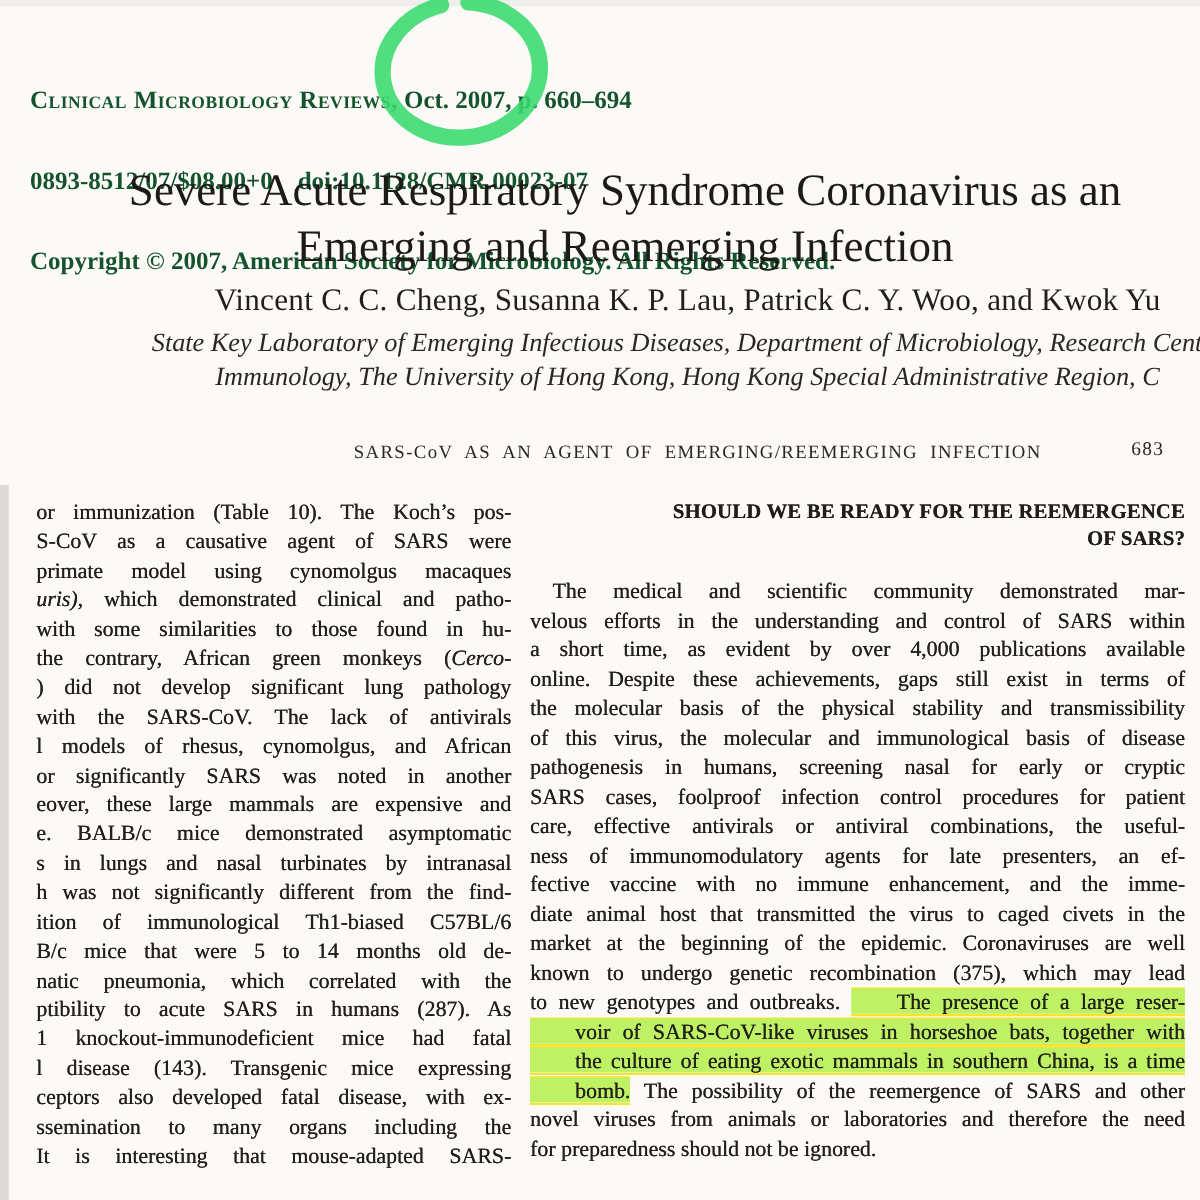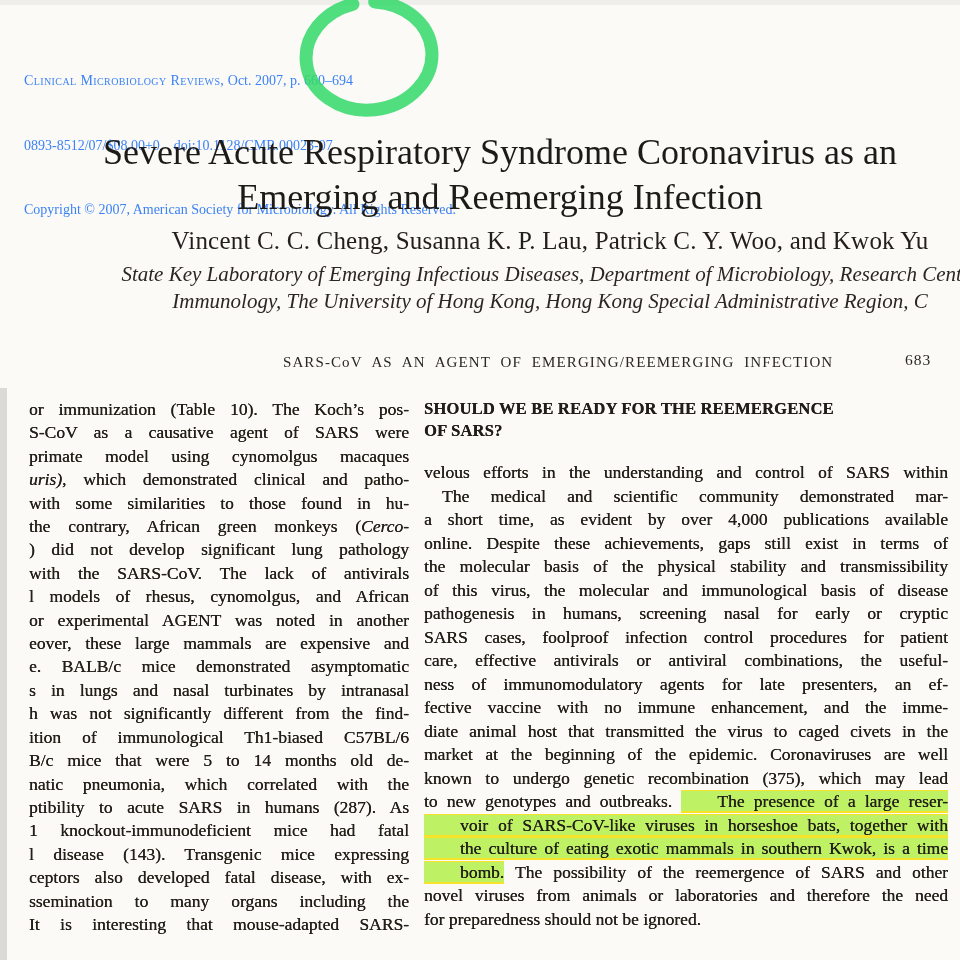--- a/index.html
+++ b/index.html
@@ -6,21 +6,21 @@
   body{
     width:960px;height:960px;overflow:hidden;position:relative;
     background:#fbfaf7;
     font-family:"Liberation Serif","DejaVu Serif",serif;
     color:#221f1c;
   }
   .edge-top{position:absolute;left:0;top:0;width:960px;height:5px;background:#efeeeb;}
   .edge-left{position:absolute;left:0;top:388px;width:7px;height:572px;background:#dcdad6;}
 
   
-  .masthead{position:absolute;left:24px;top:27px;font-size:14px;line-height:21.5px;white-space:pre;color:#3b82f6;}
+  .masthead{position:absolute;left:24px;top:27px;font-size:20px;line-height:21.5px;white-space:pre;color:#14532d;font-weight:bold;}
   .smallcaps{font-variant:small-caps;letter-spacing:.4px;}
 
   
   .ring{position:absolute;left:297px;top:-14px;width:146px;height:134px;pointer-events:none;}
 
   
   .title-block{position:absolute;left:0;top:130px;width:1000px;text-align:center;
     font-size:36px;line-height:45px;color:#1d1b18;}
   .authors{position:absolute;left:0;top:227px;width:1100px;text-align:center;
     font-size:25px;letter-spacing:.2px;white-space:nowrap;color:#211e1b;}
@@ -35,21 +35,21 @@
   
   .colL{position:absolute;left:0;top:398px;width:389px;padding-left:9px;box-sizing:border-box;margin-left:20px;}
   .colR{position:absolute;left:424px;top:398px;width:524px;}
   .tl{font-size:17.5px;line-height:23.4px;text-align:justify;text-align-last:justify;
       white-space:normal;color:#232019;text-shadow:0.2px 0 0 currentColor;}
   .colR .tl{line-height:23.5px;}
   .tl.flush{text-align-last:left;}
   .tl.indent{padding-left:18px;}
   .seg.it{font-style:italic;}
   .seg.hl{background:#bef264;box-shadow:0 -1px 0 #f6e32a,0 2px 0 #f6e32a;padding-left:36px;}
-  .sec-heading{font-weight:bold;text-align:left;font-size:16.5px;line-height:21.5px;
+  .sec-heading{font-weight:bold;text-align:right;font-size:16.5px;line-height:21.5px;
       letter-spacing:.2px;margin-bottom:20px;color:#201d1a;text-shadow:0.2px 0 0 currentColor;}
 </style>
 </head>
 <body>
 
 <div class="edge-top"></div>
 <div class="edge-left"></div>
 
 <div class="masthead">
   <div><span class="smallcaps">Clinical Microbiology Reviews,</span><span> Oct. 2007, p. 660–694</span></div>
@@ -79,21 +79,21 @@
 <div class="colL" id="left-col">
     <div class="tl"><span class="seg">or immunization (Table 10). The Koch’s pos-</span></div>
     <div class="tl"><span class="seg">S-CoV as a causative agent of SARS were</span></div>
     <div class="tl"><span class="seg">primate model using cynomolgus macaques</span></div>
     <div class="tl"><span class="seg it">uris),</span><span class="seg"> which demonstrated clinical and patho-</span></div>
     <div class="tl"><span class="seg">with some similarities to those found in hu-</span></div>
     <div class="tl"><span class="seg">the contrary, African green monkeys (</span><span class="seg it">Cerco-</span></div>
     <div class="tl"><span class="seg">) did not develop significant lung pathology</span></div>
     <div class="tl"><span class="seg">with the SARS-CoV. The lack of antivirals</span></div>
     <div class="tl"><span class="seg">l models of rhesus, cynomolgus, and African</span></div>
-    <div class="tl"><span class="seg">or experimental AGENT was noted in another</span></div>
+    <div class="tl"><span class="seg">or significantly SARS was noted in another</span></div>
     <div class="tl"><span class="seg">eover, these large mammals are expensive and</span></div>
     <div class="tl"><span class="seg">e. BALB/c mice demonstrated asymptomatic</span></div>
     <div class="tl"><span class="seg">s in lungs and nasal turbinates by intranasal</span></div>
     <div class="tl"><span class="seg">h was not significantly different from the find-</span></div>
     <div class="tl"><span class="seg">ition of immunological Th1-biased C57BL/6</span></div>
     <div class="tl"><span class="seg">B/c mice that were 5 to 14 months old de-</span></div>
     <div class="tl"><span class="seg">natic pneumonia, which correlated with the</span></div>
     <div class="tl"><span class="seg">ptibility to acute SARS in humans (287). As</span></div>
     <div class="tl"><span class="seg">1 knockout-immunodeficient mice had fatal</span></div>
     <div class="tl"><span class="seg">l disease (143). Transgenic mice expressing</span></div>
@@ -101,34 +101,34 @@
     <div class="tl"><span class="seg">ssemination to many organs including the</span></div>
     <div class="tl"><span class="seg">It is interesting that mouse-adapted SARS-</span></div>
   </div>
 
 <div class="colR">
   <div class="sec-heading">
     <div>SHOULD WE BE READY FOR THE REEMERGENCE</div>
     <div>OF SARS?</div>
   </div>
   <div id="right-col-lines">
+      <div class="tl indent"><span class="seg">The medical and scientific community demonstrated mar-</span></div>
       <div class="tl"><span class="seg">velous efforts in the understanding and control of SARS within</span></div>
-      <div class="tl indent"><span class="seg">The medical and scientific community demonstrated mar-</span></div>
       <div class="tl"><span class="seg">a short time, as evident by over 4,000 publications available</span></div>
       <div class="tl"><span class="seg">online. Despite these achievements, gaps still exist in terms of</span></div>
       <div class="tl"><span class="seg">the molecular basis of the physical stability and transmissibility</span></div>
       <div class="tl"><span class="seg">of this virus, the molecular and immunological basis of disease</span></div>
       <div class="tl"><span class="seg">pathogenesis in humans, screening nasal for early or cryptic</span></div>
       <div class="tl"><span class="seg">SARS cases, foolproof infection control procedures for patient</span></div>
       <div class="tl"><span class="seg">care, effective antivirals or antiviral combinations, the useful-</span></div>
       <div class="tl"><span class="seg">ness of immunomodulatory agents for late presenters, an ef-</span></div>
       <div class="tl"><span class="seg">fective vaccine with no immune enhancement, and the imme-</span></div>
       <div class="tl"><span class="seg">diate animal host that transmitted the virus to caged civets in the</span></div>
       <div class="tl"><span class="seg">market at the beginning of the epidemic. Coronaviruses are well</span></div>
       <div class="tl"><span class="seg">known to undergo genetic recombination (375), which may lead</span></div>
       <div class="tl"><span class="seg">to new genotypes and outbreaks. </span><span class="seg hl">The presence of a large reser-</span></div>
       <div class="tl"><span class="seg hl">voir of SARS-CoV-like viruses in horseshoe bats, together with</span></div>
-      <div class="tl"><span class="seg hl">the culture of eating exotic mammals in southern Kwok, is a time</span></div>
+      <div class="tl"><span class="seg hl">the culture of eating exotic mammals in southern China, is a time</span></div>
       <div class="tl"><span class="seg hl">bomb.</span><span class="seg"> The possibility of the reemergence of SARS and other</span></div>
       <div class="tl"><span class="seg">novel viruses from animals or laboratories and therefore the need</span></div>
       <div class="tl flush"><span class="seg">for preparedness should not be ignored.</span></div>
     </div>
 </div>
 
 </body></html>

